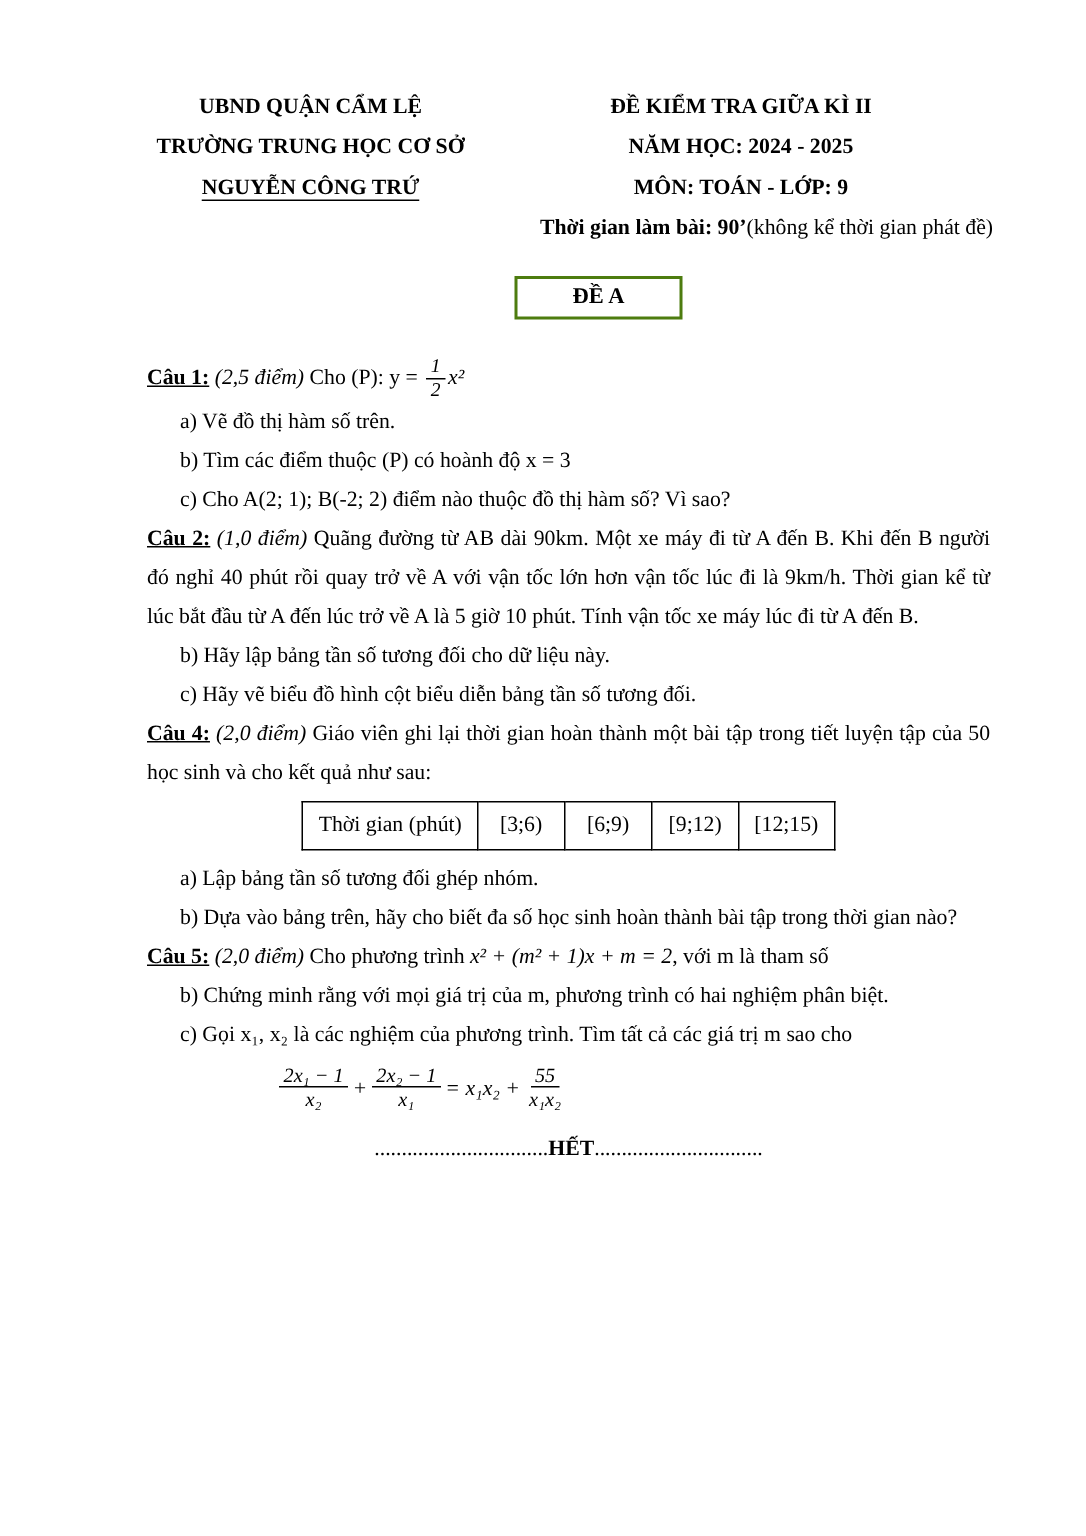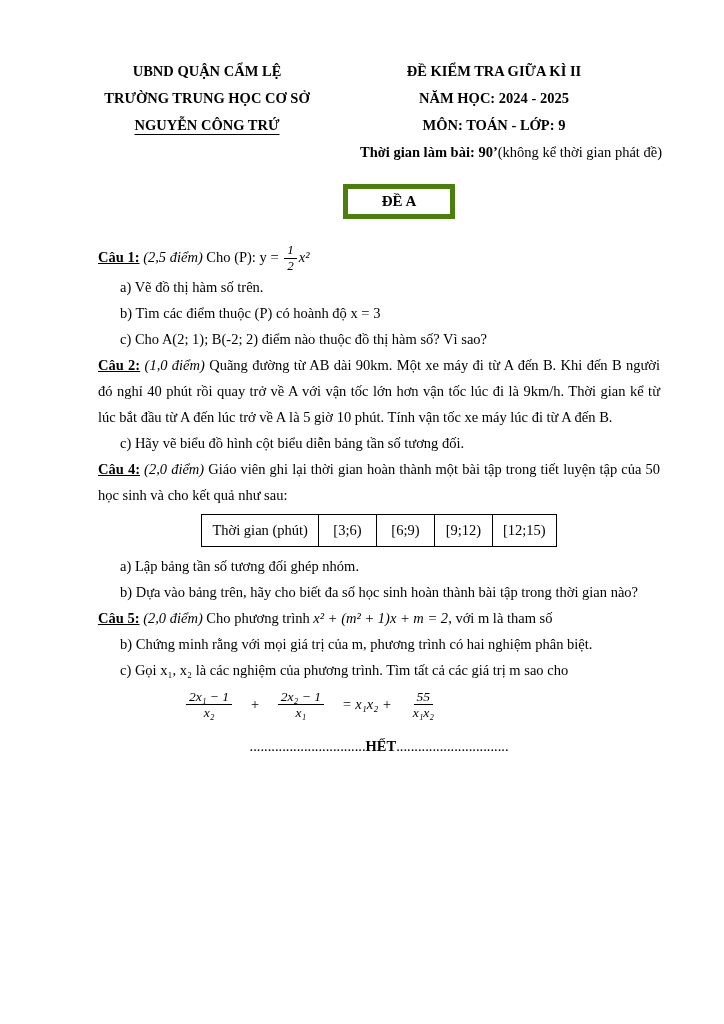--- a/index.html
+++ b/index.html
@@ -15,21 +15,21 @@
     overflow: hidden;
   }
   .doc-header { display: flex; justify-content: space-between; align-items: flex-start; }
   .header-left  { width: 218px; text-align: center; }
   .header-right { width: 332px; text-align: center; }
   .hl { font-weight: bold; line-height: 27px; white-space: nowrap; }
   .underline { text-decoration: underline; text-underline-offset: 4px; }
   .bold { font-weight: bold; }
   .time-line { line-height: 27px; white-space: nowrap; margin-right: -34px; }
   .exam-code-box {
-    width: 112px; margin: 18px auto 24px; border: 5px solid #4d7c0f;
+    width: 112px; margin: 18px auto 24px; border: 2px solid #4d7c0f;
     text-align: center; font-weight: bold; font-size: 15px;
     padding: 4px 0; transform: translateX(20px);
   }
   .q-line { margin: 0; line-height: 26px; }
   .justify { text-align: justify; }
   .q-label { font-weight: bold; text-decoration: underline; }
   .q-points { font-style: italic; }
   .q-item { margin: 0 0 0 22px; line-height: 26px; }
   .math { font-style: italic; }
   .frac {
@@ -37,21 +37,21 @@
     vertical-align: middle; line-height: 1.15; font-size: 13px;
     font-style: italic; padding: 0 2px;
   }
   .frac .num { border-bottom: 1px solid #000; padding: 0 3px; }
   .frac .den { padding: 0 3px; }
   .freq-table { border-collapse: collapse; margin: 6px auto; }
   .freq-table td {
     border: 1px solid #000; text-align: center;
     padding: 4px 10px; min-width: 58px; line-height: 23px;
   }
-  .equation { margin: 6px 0 4px 86px; line-height: 30px; font-style: italic; display: flex; align-items: flex-start; gap: 16px; }
+  .equation { margin: 6px 0 4px 86px; line-height: 30px; font-style: italic; display: flex; align-items: flex-end; gap: 1px; }
   .equation .frac { font-size: 13.5px; }
   .footer { text-align: center; margin: 12px 0 0; line-height: 26px; }
 </style>
 </head>
 <body>
 
 <div class="page">
 
   <header class="doc-header">
     <div class="header-left">
@@ -85,20 +85,21 @@
     <p class="q-item">a) Vẽ đồ thị hàm số trên.</p>
     <p class="q-item">b) Tìm các điểm thuộc (P) có hoành độ x = 3</p>
     <p class="q-item">c) Cho A(2; 1); B(-2; 2) điểm nào thuộc đồ thị hàm số? Vì sao?</p>
 
     <p class="q-line justify">
       <span class="q-label">Câu 2:</span>
       <span class="q-points">(1,0 điểm)</span>
       <span>Quãng đường từ AB dài 90km. Một xe máy đi từ A đến B. Khi đến B người đó nghỉ 40 phút rồi quay trở về A với vận tốc lớn hơn vận tốc lúc đi là 9km/h. Thời gian kể từ lúc bắt đầu từ A đến lúc trở về A là 5 giờ 10 phút. Tính vận tốc xe máy lúc đi từ A đến B.</span>
     </p>
 
+    <p class="q-item">b) Hãy lập bảng tần số tương đối cho dữ liệu này.</p>
     <p class="q-item">c) Hãy vẽ biểu đồ hình cột biểu diễn bảng tần số tương đối.</p>
 
     <p class="q-line justify">
       <span class="q-label">Câu 4:</span>
       <span class="q-points">(2,0 điểm)</span>
       <span>Giáo viên ghi lại thời gian hoàn thành một bài tập trong tiết luyện tập của 50 học sinh và cho kết quả như sau:</span>
     </p>
     <table class="freq-table">
       <tbody>
           <tr>

